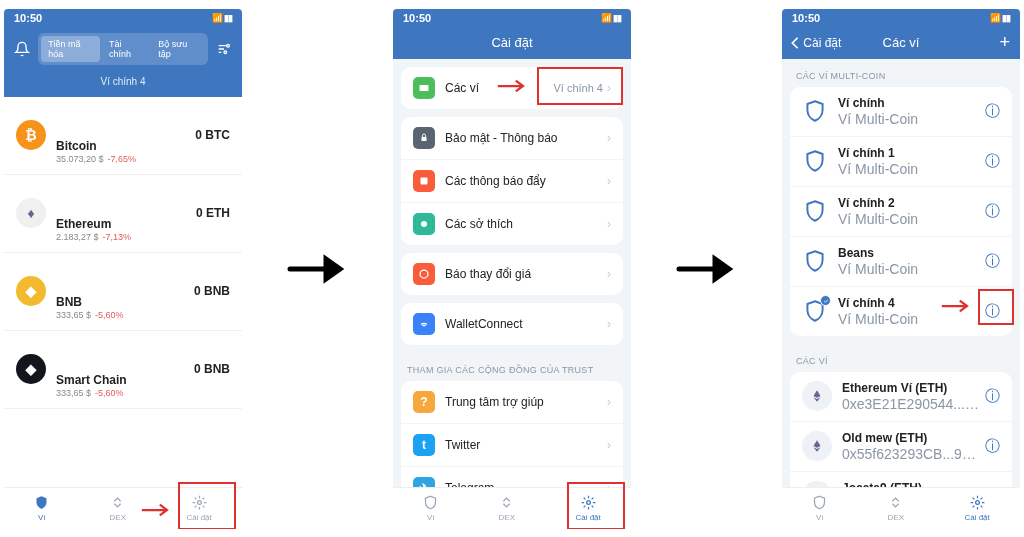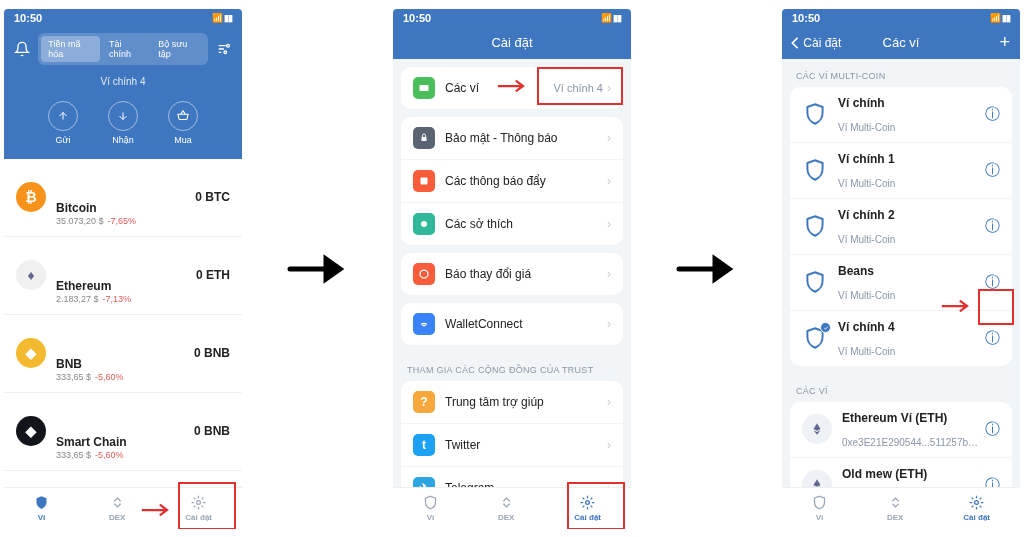--- a/index.html
+++ b/index.html
@@ -28,21 +28,21 @@
 .list { flex:1; overflow:auto; background:#fff; }
 .coin { display:flex; align-items:center; padding:10px 12px; border-bottom:1px solid #f0f0f0; }
 .coin-ico { width:30px; height:30px; border-radius:50%; margin-right:10px; display:flex; align-items:center; justify-content:center; font-weight:700; color:#fff; font-size:14px; flex-shrink:0; }
 .coin-info { flex:1;margin-top:32px; }
 .coin-name { font-size:12px; font-weight:600; color:#222; }
 .coin-price { font-size:9px; color:#888; margin-top:1px; }
 .coin-price .chg { margin-left:4px; }
 .coin-bal { font-size:12px; font-weight:600; color:#222; }
 
 .tabbar { height:42px; background:#fff; border-top:1px solid #eee; display:flex; justify-content:space-around; align-items:center; }
-.tab { text-align:center; color:#9aa6b4; font-size:8px;font-weight:bold; }
+.tab { text-align:center; color:#9aa6b4; font-size:8px; }
 .tab.active { color:#3e76c0; }
 .tab .ti { height:16px; margin-bottom:2px; display:flex; align-items:center; justify-content:center; }
 
 .redbox { position:absolute; border:2px solid #e03030; pointer-events:none; }
 .red-arrow-callout { position:absolute; pointer-events:none; }
 
 
 .title-bar { background:#3e76c0; color:#fff; height:32px; display:flex; align-items:center; justify-content:center; font-size:13px; font-weight:500; position:relative; }
 .title-bar .back { position:absolute; left:8px; display:flex; align-items:center; font-size:12px; }
 .title-bar .plus { position:absolute; right:10px; font-size:18px; font-weight:300; }
@@ -56,21 +56,21 @@
 .set-group .set-row { margin:0 8px; }
 .set-ico { width:22px; height:22px; border-radius:5px; margin-right:10px; display:flex; align-items:center; justify-content:center; flex-shrink:0; }
 .set-val { margin-left:auto; font-size:11px; color:#8a96a6; margin-right:4px; }
 .chev { color:#c3cbd5; font-size:12px; }
 
 
 .w-row { background:#fff; display:flex; align-items:center; padding:9px 12px; font-size:12px; margin:0 8px; }
 .w-row + .w-row { border-top:1px solid #f3f3f3; }
 .w-ico { width:26px; height:26px; margin-right:10px; position:relative; flex-shrink:0; }
 .w-name { font-weight:600; color:#222; }
-.w-sub { font-size:10px; color:#8a96a6; margin-top:12px; }
+.w-sub { font-size:14px; color:#8a96a6; margin-top:1px; }
 .w-info { margin-left:auto; color:#3e76c0; font-size:15px; }
 .badge-check { position:absolute; top:-3px; right:-3px; width:11px; height:11px; background:#3e76c0; border-radius:50%; border:1.5px solid #fff; display:flex; align-items:center; justify-content:center; }
 
 .eth-ico { width:30px; height:30px; border-radius:50%; background:#eef1f5; display:flex; align-items:center; justify-content:center; margin-right:10px; flex-shrink:0; }
 </style>
 </head>
 <body>
 
 <div class="phone">
   <div class="status">
@@ -92,46 +92,20 @@
       <span class="hdr-icon" style="margin-left:auto">
           <svg width="16" height="16" viewBox="0 0 24 24" fill="none" stroke="#fff" stroke-width="2">
             <path d="M4 7h12M4 12h8M4 17h4"></path>
             <circle cx="18" cy="7" r="2"></circle>
             <circle cx="14" cy="17" r="2"></circle>
           </svg>
         </span>
     </div>
     <div class="balance">
       <div class="sub">Ví chính 4</div>
-    </div>
-    <div class="actions">
-      <div class="act">
-          <div class="circ">
-            <svg width="12" height="12" viewBox="0 0 24 24" fill="none" stroke="#fff" stroke-width="2">
-              <path d="M12 19V5M5 12l7-7 7 7"></path>
-            </svg>
-          </div>
-          <div class="lbl">Gửi</div>
-        </div>
-      <div class="act">
-          <div class="circ">
-            <svg width="12" height="12" viewBox="0 0 24 24" fill="none" stroke="#fff" stroke-width="2">
-              <path d="M12 5v14M19 12l-7 7-7-7"></path>
-            </svg>
-          </div>
-          <div class="lbl">Nhận</div>
-        </div>
-      <div class="act">
-          <div class="circ">
-            <svg width="14" height="14" viewBox="0 0 24 24" fill="none" stroke="#fff" stroke-width="2">
-              <path d="M20.6 9l-1.5 7.5a2 2 0 01-2 1.5H7a2 2 0 01-2-1.5L3.4 9zM8 9l4-6 4 6"></path>
-            </svg>
-          </div>
-          <div class="lbl">Mua</div>
-        </div>
     </div>
   </div>
   <div class="list" id="coin-list">
       <div class="coin">
         <div class="coin-ico" style="background:#f7931a;">₿</div>
   <div class="coin-info">
           <div class="coin-name">Bitcoin</div>
   <div class="coin-price">35.073,20 $<span class="chg" style="color:#e05a5a">-7,65%</span></div>
         </div>
   <div class="coin-bal">0 BTC</div>

